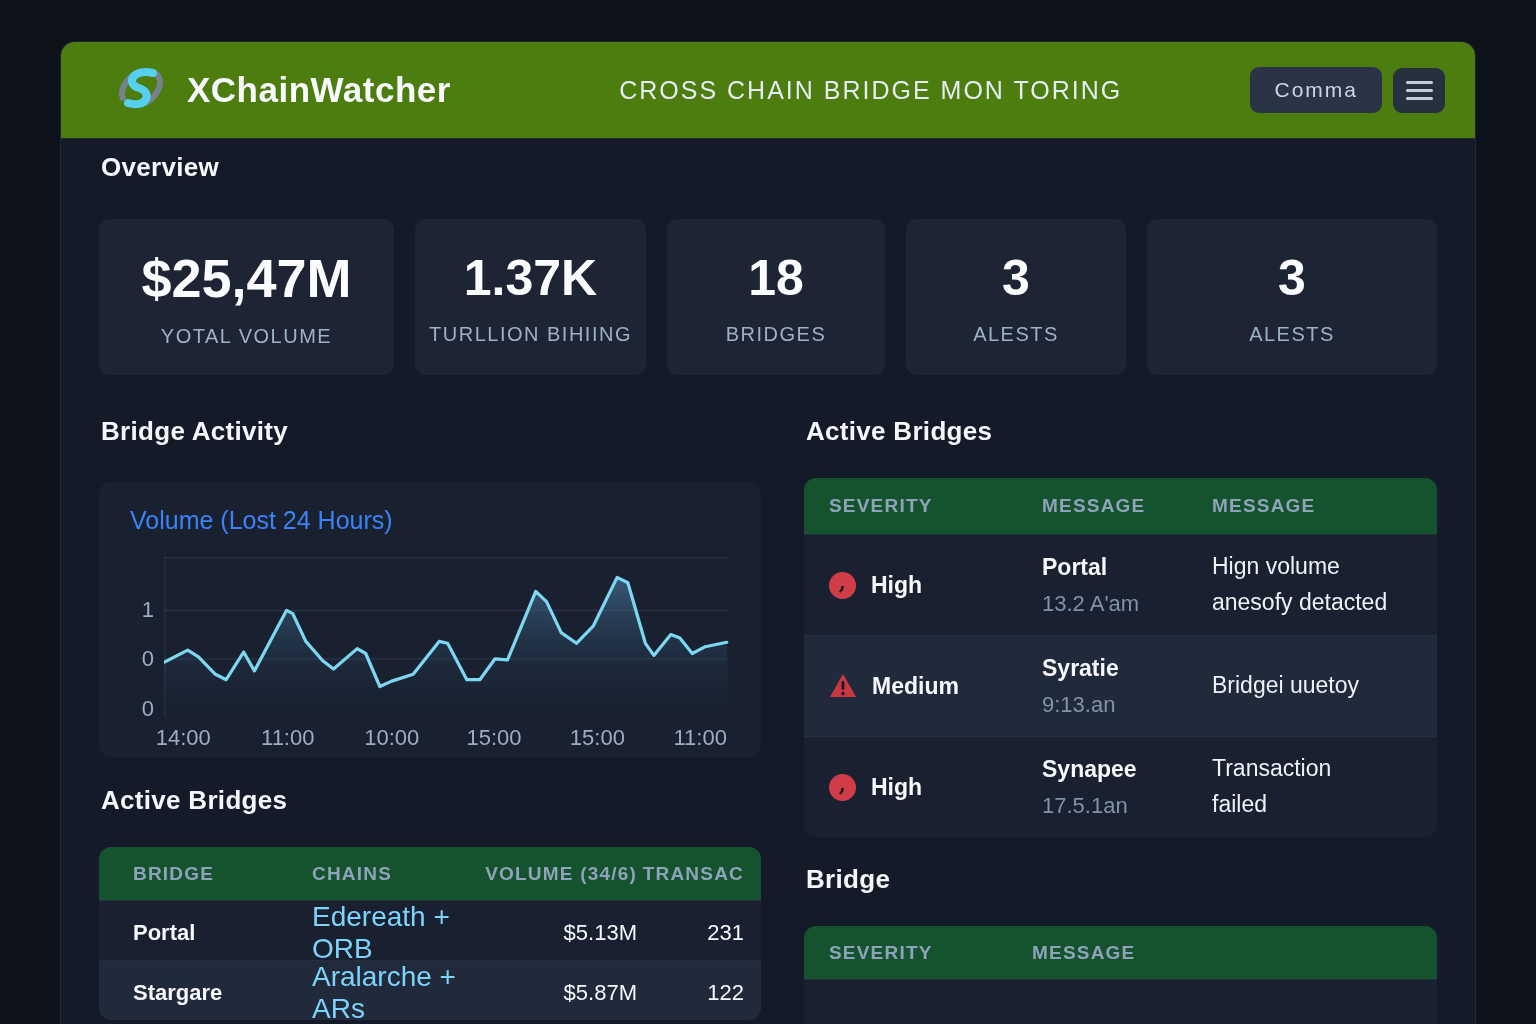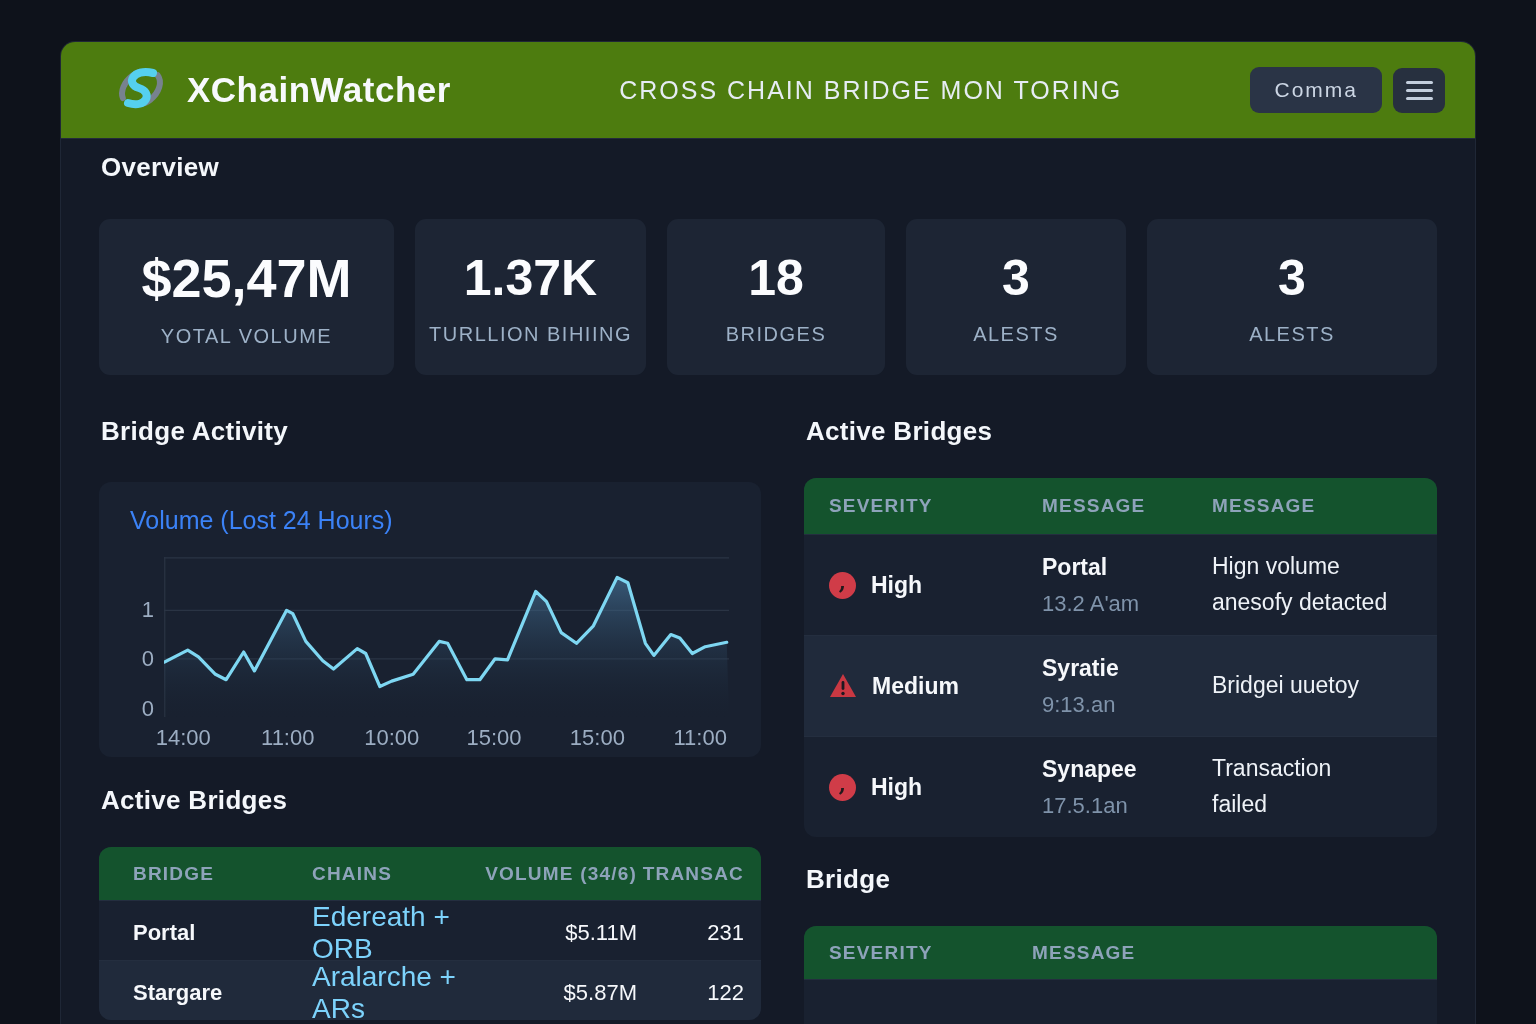--- a/index.html
+++ b/index.html
@@ -212,21 +212,21 @@
         <div class="table-card bridges">
           <div class="thead" style="border-top:none">
             <span class="c1">BRIDGE</span>
             <span class="c2">CHAINS</span>
             <span class="c3">VOLUME (34/6)</span>
             <span class="c4">TRANSAC</span>
           </div>
           <div class="trow">
             <span class="c1">Portal</span>
             <span class="c2">Edereath + ORB</span>
-            <span class="c3">$5.11M</span>
+            <span class="c3">$5.13M</span>
             <span class="c4">231</span>
           </div>
           <div class="trow alt">
             <span class="c1">Stargare</span>
             <span class="c2">Aralarche + ARs</span>
             <span class="c3">$5.87M</span>
             <span class="c4">122</span>
           </div>
 
         </div>

